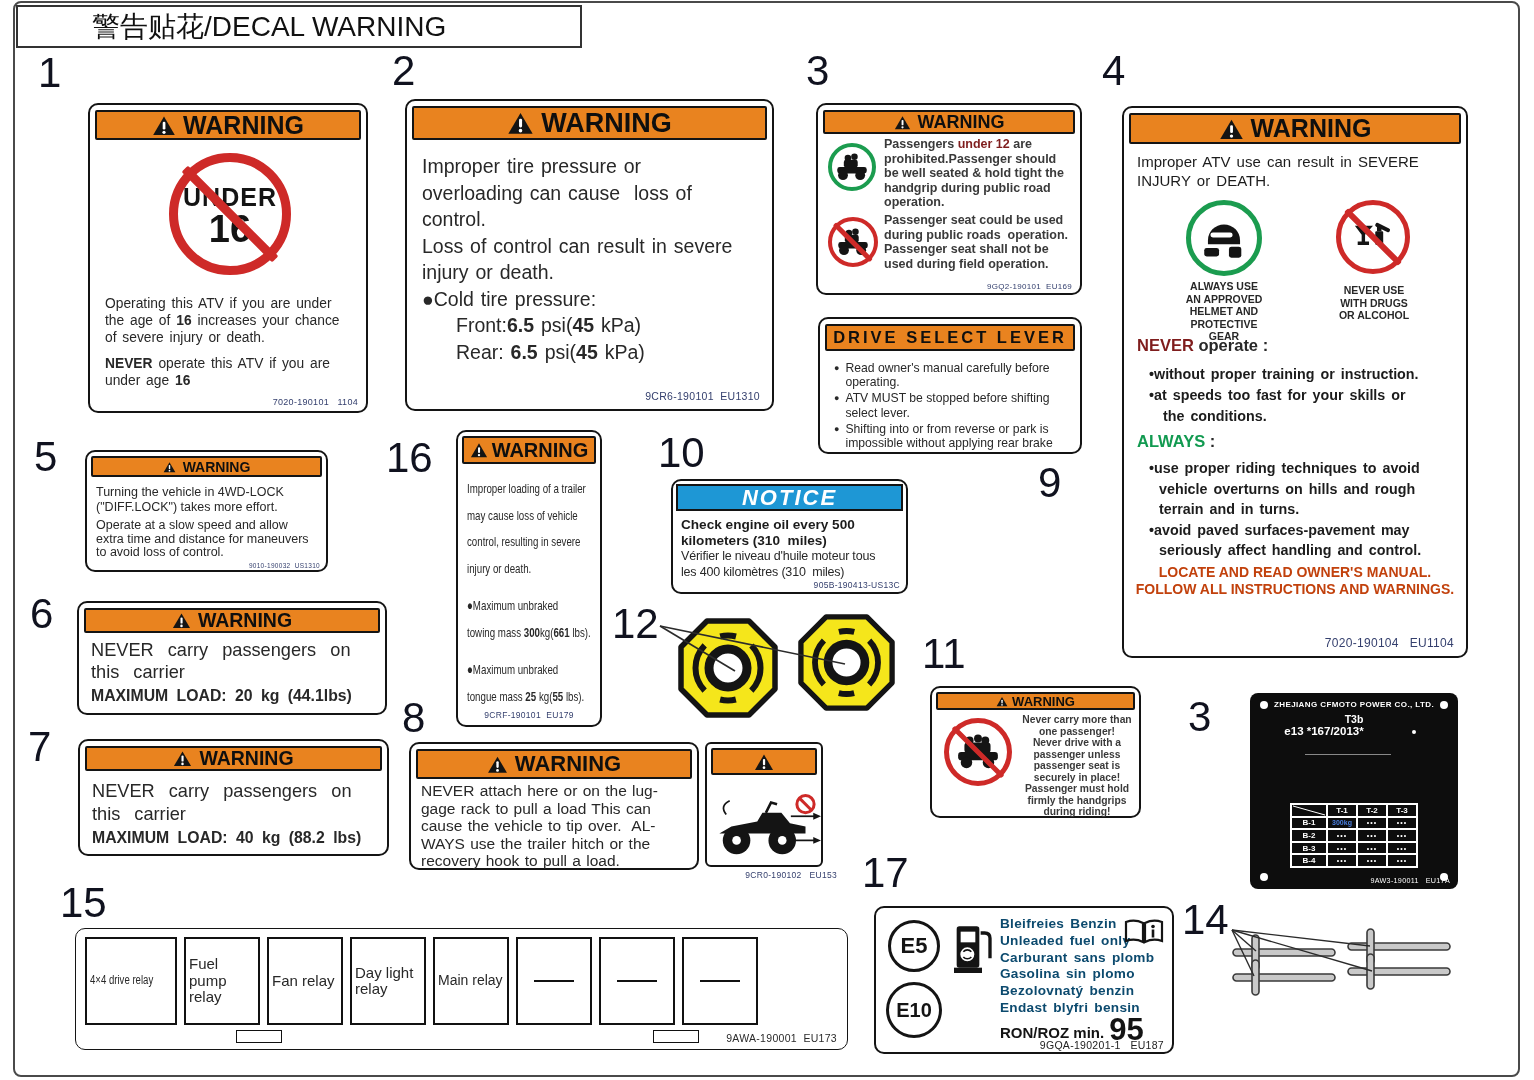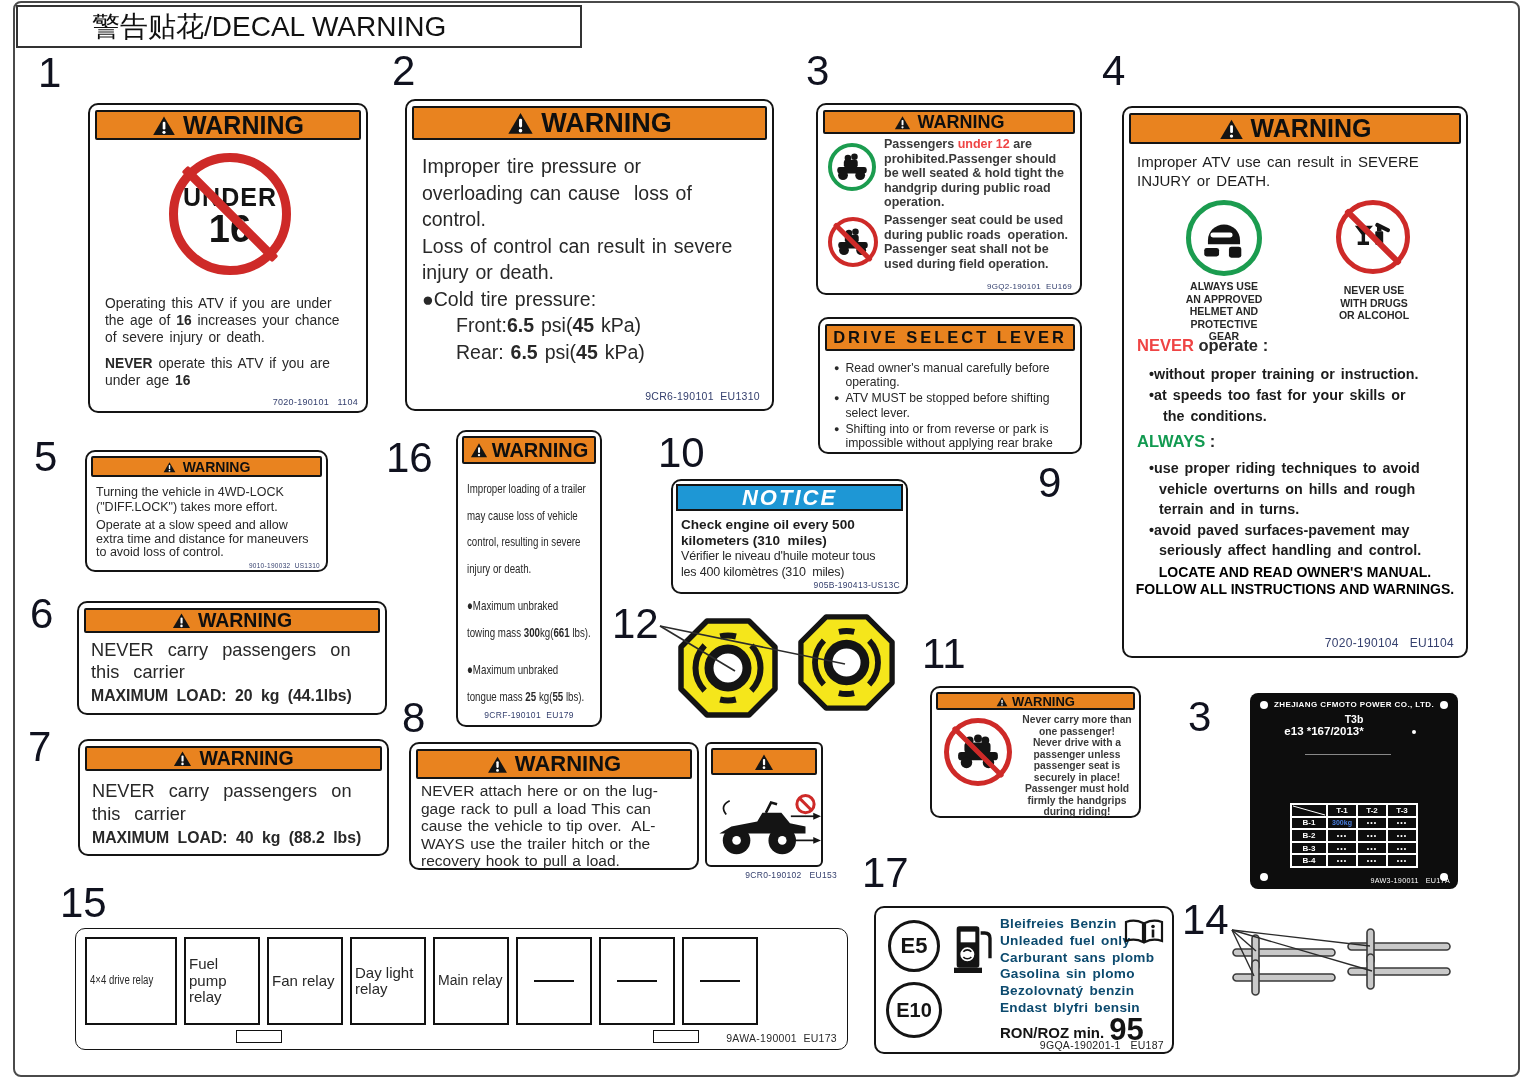--- a/index.html
+++ b/index.html
@@ -6,21 +6,21 @@
   html,body{width:1534px;height:1080px;background:#fff;font-family:"Liberation Sans",sans-serif;color:#282828;overflow:hidden}
   .page{position:absolute;left:0;top:0;width:1534px;height:1080px}
   .page-border{position:absolute;left:13px;top:1px;width:1507px;height:1076px;border:2px solid #4a4a4a;border-radius:8px}
   .title-box{position:absolute;left:16px;top:5px;width:566px;height:43px;border:2px solid #333;background:#fff;font-size:28px;line-height:39px;padding-left:74px;color:#111;white-space:pre}
   .num{position:absolute;font-size:42px;line-height:1;color:#10121f}
   .decal{position:absolute;background:#fff;border:2px solid #141414;border-radius:10px}
   .hdr{margin:5px;background:#E9831F;border:2px solid #141414;border-radius:2px;display:flex;align-items:center;justify-content:center;gap:7px;font-weight:700;color:#0f0f0f;white-space:pre}
   .hdr-blue{margin:3px;background:#1E97D5;border:2px solid #141414;display:flex;align-items:center;justify-content:center;font-weight:700;font-style:italic;color:#fff;letter-spacing:2px;white-space:pre}
   .ln{white-space:pre}
   .b{font-weight:700}
-  .red{color:#ef4444}
+  .red{color:#7f1d1d}
   .grn{color:#119A50}
   .pn{position:absolute;font-weight:400;color:#35406E;white-space:pre;letter-spacing:.3px}
   .ring{position:absolute;border-radius:50%;display:flex;align-items:center;justify-content:center;flex-direction:column;background:#fff}
   .ring.green{border-color:#1B9C4F;border-style:solid}
   .ring.redr{border-color:#CE2A28;border-style:solid}
   .slash{position:absolute;left:50%;top:50%;background:#CE2A28;transform:translate(-50%,-50%) rotate(45deg);border-radius:2px}
   .tri{flex:0 0 auto}
   .cellrow{position:absolute;display:flex;gap:7px}
   .rcell{border:2.5px solid #111;height:88px;display:flex;align-items:center;padding:2px 3px;line-height:1.1;font-size:14px}
   .dash{width:40px;height:2.5px;background:#111;margin:0 auto}
@@ -253,21 +253,21 @@
       <div class="ln" style="padding-left:14px">the conditions.</div>
     </div>
     <div class="ln" style="position:absolute;left:13px;top:324px;font-size:16.5px;font-weight:700"><span class="grn">ALWAYS</span><span> :</span></div>
     <div style="position:absolute;left:25px;top:350px;font-size:14.3px;font-weight:700;line-height:20.5px;word-spacing:2px;color:#1c1c1c">
       <div class="ln"><span>•</span><span>use proper riding techniques to avoid</span></div>
       <div class="ln" style="padding-left:10px">vehicle overturns on hills and rough</div>
       <div class="ln" style="padding-left:10px">terrain and in turns.</div>
       <div class="ln"><span>•</span><span>avoid paved surfaces-pavement may</span></div>
       <div class="ln" style="padding-left:10px">seriously affect handling and control.</div>
     </div>
-    <div class="ctr" style="position:absolute;left:0;right:0;top:456px;font-size:14px;font-weight:700;line-height:17px;color:#000000">
+    <div class="ctr" style="position:absolute;left:0;right:0;top:456px;font-size:14px;font-weight:700;line-height:17px;color:#c2410c">
       <div class="ln">LOCATE AND READ OWNER'S MANUAL.</div>
       <div class="ln">FOLLOW ALL INSTRUCTIONS AND WARNINGS.</div>
     </div>
     <div class="pn" style="right:12px;bottom:6px;font-size:12px">7020-190104   EU1104</div>
   </div>
 
   <div class="decal" style="left:85px;top:450px;width:243px;height:122px">
     <div class="hdr" style="height:21px;font-size:14px;margin:4px">
       <svg class="tri" width="13" height="12" viewBox="0 0 24 21">
           <use href="#w-tri"></use>

